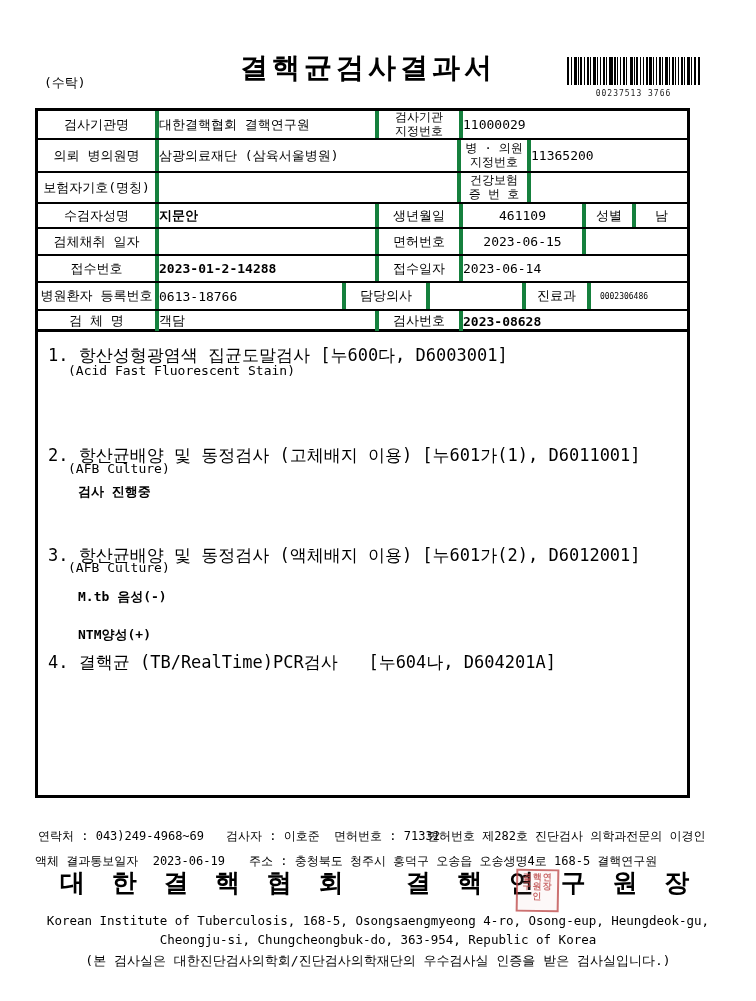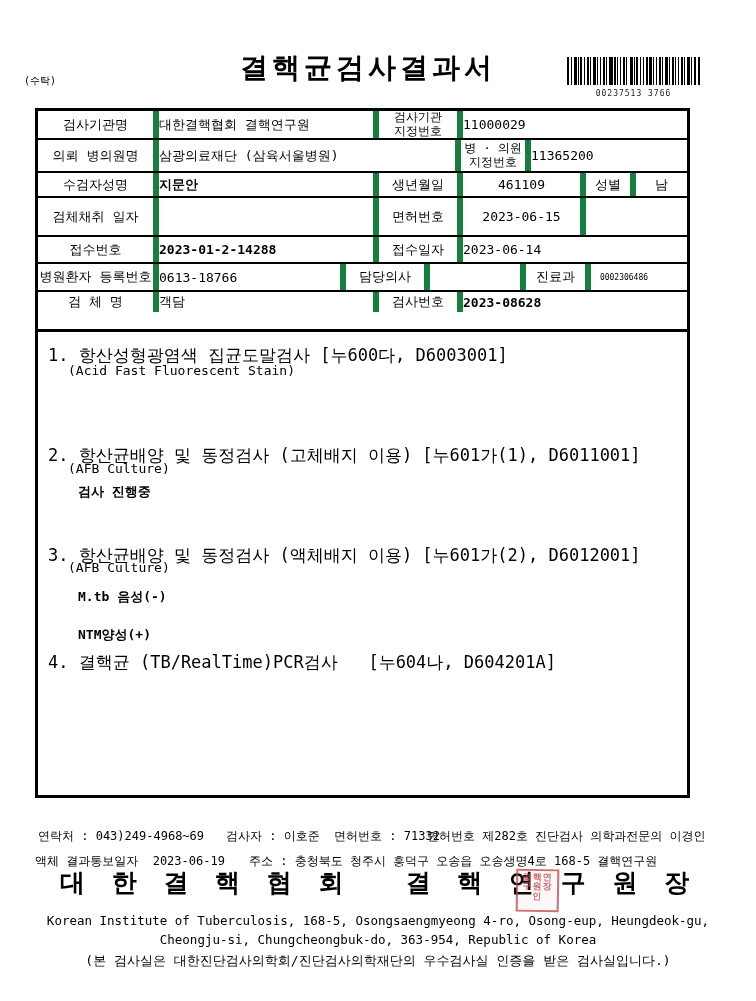--- a/index.html
+++ b/index.html
@@ -2,34 +2,34 @@
 <html><head>
 <meta charset="utf-8">
 <style>
   * { margin:0; padding:0; box-sizing:border-box; }
   html,body { background:#e8e8e8; }
   .page {
     position:relative; width:756px; height:1001px; background:#ffffff;
     font-family:"DejaVu Sans Mono","DejaVu Sans",monospace; color:#000;
     overflow:hidden; margin:0 auto;
   }
-  .consign { position:absolute; left:24px; top:74px; font-size:10px; }
+  .consign { position:absolute; left:44px; top:74px; font-size:13px; }
   .doc-title {
     position:absolute; left:98px; top:49px; width:540px; text-align:center;
     font-size:28px; font-weight:bold; letter-spacing:4px;
     font-family:"DejaVu Sans","Liberation Sans",sans-serif;
   }
   .barcode-wrap { position:absolute; left:567px; top:57px; width:133px; text-align:center; }
   .barcode-num { font-size:8px; letter-spacing:1px; margin-top:-2px; color:#222; }
 
   
   .info-table { position:absolute; left:35px; top:108px; width:655px; height:224px; border:3px solid #000; }
   .irow { display:flex; border-bottom:2px solid #000; }
   .irow:last-child { border-bottom:none; }
-  .cell { border-right:6px solid #15803d; display:flex; align-items:center; font-size:13px; overflow:hidden; }
+  .cell { border-right:4px solid #15803d; display:flex; align-items:center; font-size:13px; overflow:hidden; }
   .cell:last-child { border-right:none; }
   .lbl { justify-content:center; text-align:center; }
   .lbl2 { justify-content:center; text-align:center; font-size:12px; line-height:1.15; white-space:pre-line; }
   .val { padding-left:0; white-space:pre; }
   .valc { justify-content:center; }
   .bold { font-weight:bold; }
   .tiny { font-size:8px; justify-content:center; padding-left:3px; }
 
   
   .result-box { position:absolute; left:35px; top:332px; width:655px; height:466px; border:3px solid #000; border-top:none; }
@@ -117,29 +117,36 @@
 지정번호</div>
       <div class="cell val" style="width:224px">11000029</div>
     </div>
     <div class="irow" style="height:33px">
       <div class="cell lbl" style="width:121px">의뢰 병의원명</div>
       <div class="cell val" style="width:302px">삼광의료재단 (삼육서울병원)</div>
       <div class="cell lbl2" style="width:70px">병 · 의원
 지정번호</div>
       <div class="cell val" style="width:156px">11365200</div>
     </div>
+    <div class="irow" style="height:31px">
+      <div class="cell lbl" style="width:121px">보험자기호(명칭)</div>
+      <div class="cell val" style="width:302px"></div>
+      <div class="cell lbl2" style="width:70px">건강보험
+증 번 호</div>
+      <div class="cell val" style="width:156px"></div>
+    </div>
     <div class="irow" style="height:25px">
       <div class="cell lbl" style="width:121px">수검자성명</div>
       <div class="cell val bold" style="width:220px">지문안</div>
       <div class="cell lbl" style="width:84px">생년월일</div>
       <div class="cell valc" style="width:123px">461109</div>
       <div class="cell lbl" style="width:50px">성별</div>
       <div class="cell valc" style="width:51px">남</div>
     </div>
-    <div class="irow" style="height:39px">
+    <div class="irow" style="height:27px">
       <div class="cell lbl" style="width:121px">검체채취 일자</div>
       <div class="cell val" style="width:220px"></div>
       <div class="cell lbl" style="width:84px">면허번호</div>
       <div class="cell valc" style="width:123px">2023-06-15</div>
       <div class="cell val" style="width:101px"></div>
     </div>
     <div class="irow" style="height:27px">
       <div class="cell lbl" style="width:121px">접수번호</div>
       <div class="cell val bold" style="width:220px">2023-01-2-14288</div>
       <div class="cell lbl" style="width:84px">접수일자</div>

